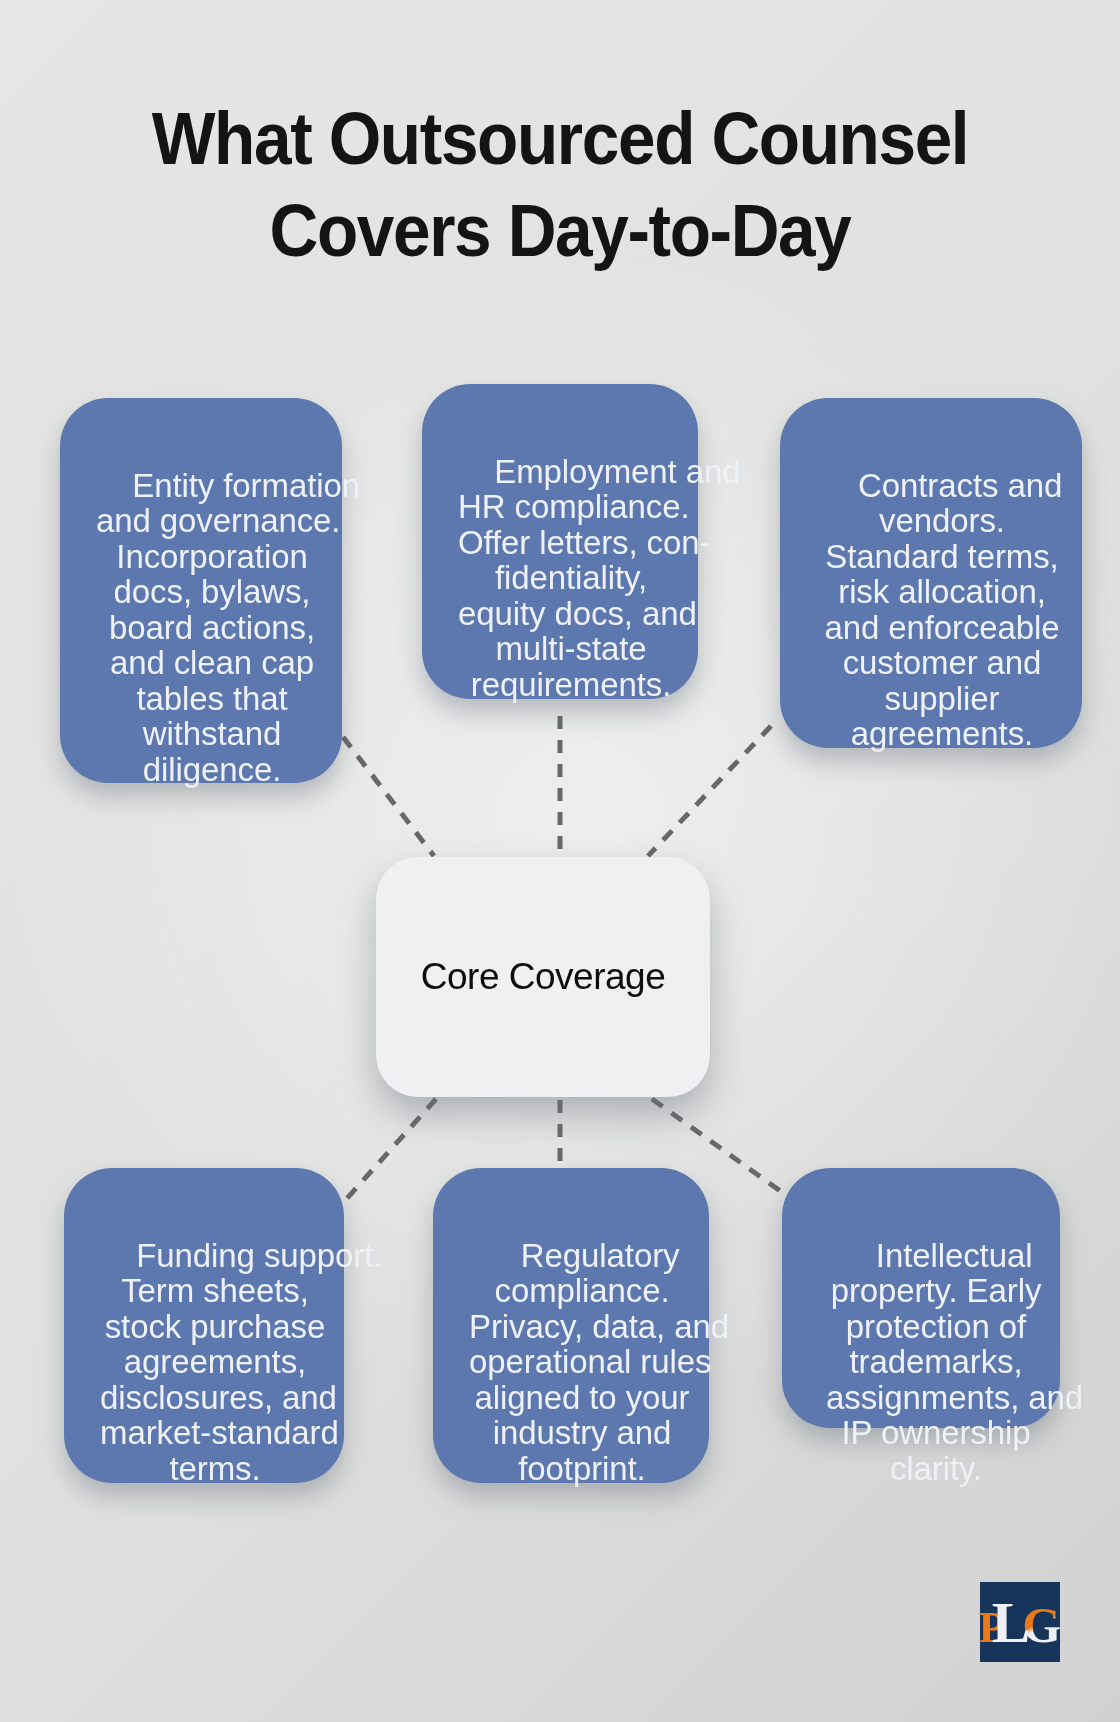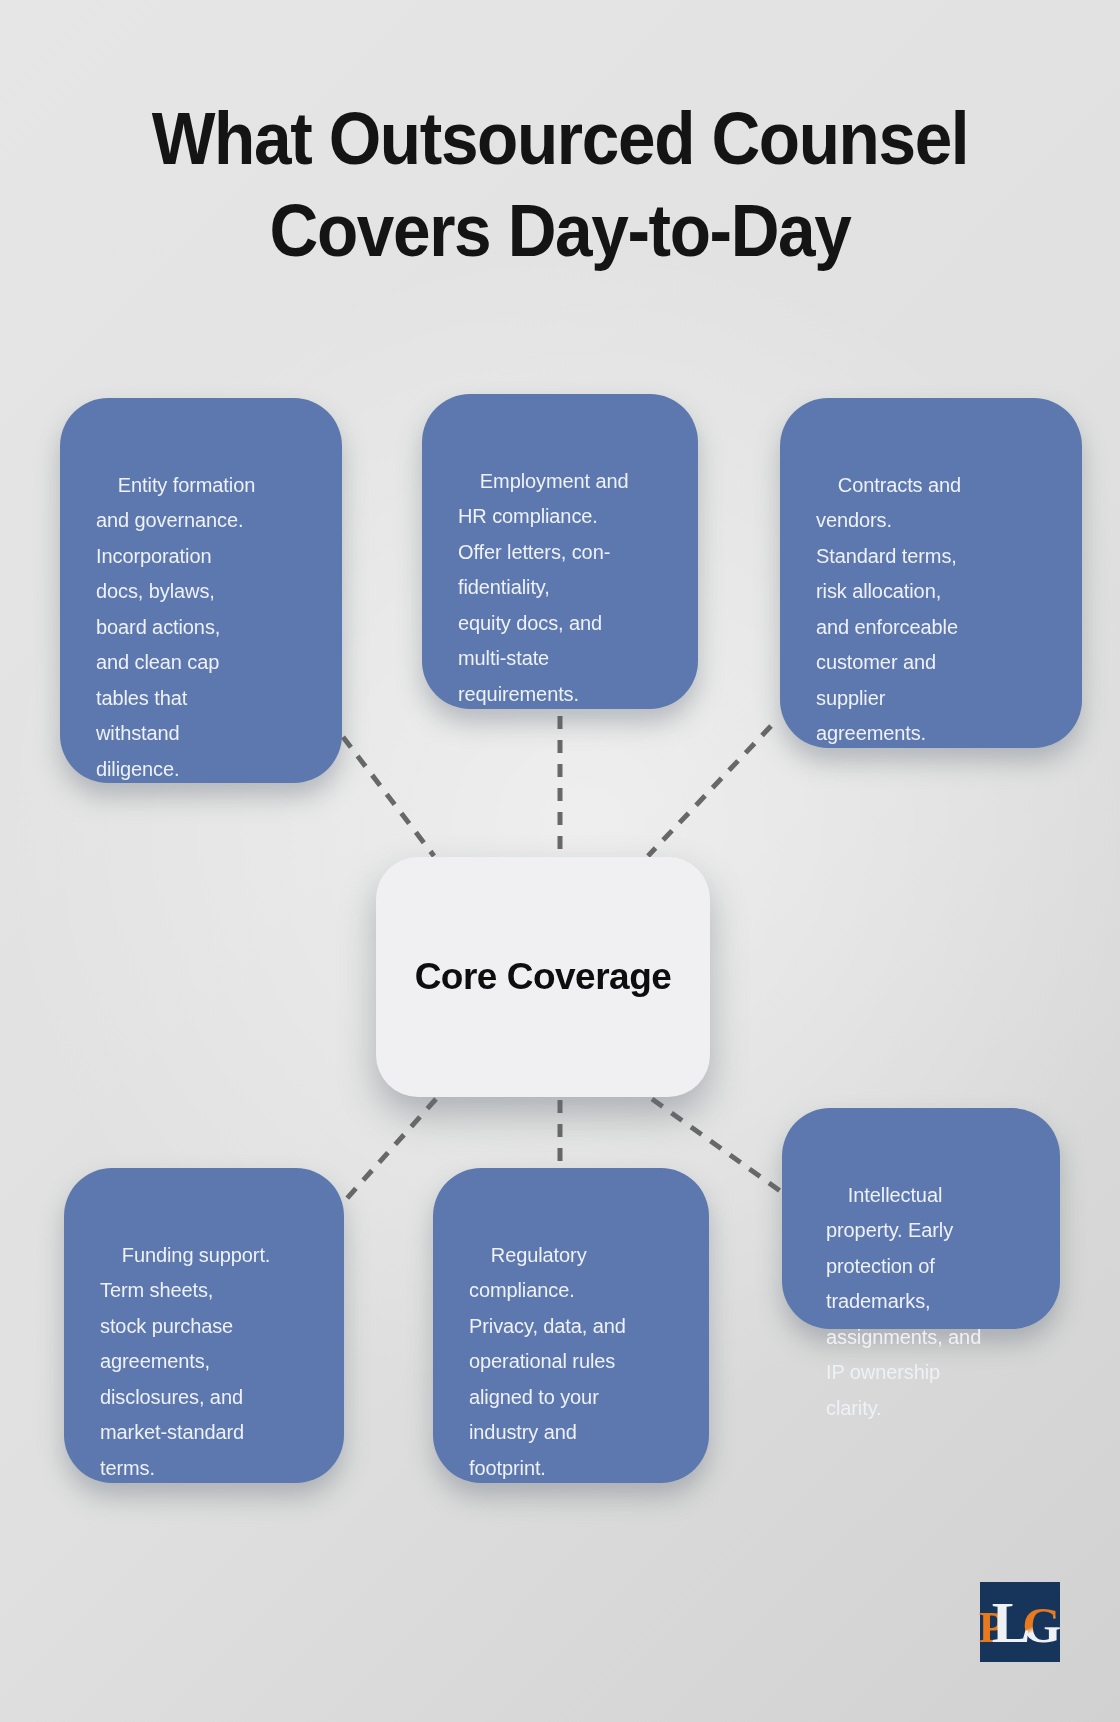--- a/index.html
+++ b/index.html
@@ -51,47 +51,48 @@
     stroke:var(--dash);
     stroke-width:5;
     stroke-dasharray:13 11;
     fill:none;
   }
   .card {
     position:absolute;
     background:var(--card-blue);
     border-radius:48px;
     color:var(--card-text);
-    font-size:20px;
+    font-size:33px;
     line-height:35.5px;
     letter-spacing:-0.1px;
     padding:34px 14px 0 36px;
     white-space:pre;
     box-shadow:0 14px 24px rgba(88,96,112,0.35);
+    text-align:center;
   }
   .card-top-left      { left:60px;  top:398px; width:282px; height:385px; }
-  .card-top-center    { left:422px; top:394px; width:276px; height:315px; }
+  .card-top-center    { left:422px; top:384px; width:276px; height:315px; }
   .card-top-right     { left:780px; top:398px; width:302px; height:350px; }
   .card-bottom-left   { left:64px;  top:1168px; width:280px; height:315px; }
   .card-bottom-center { left:421px; top:1168px; width:276px; height:315px;margin-left:12px; }
-  .card-bottom-right  { left:782px; top:1108px; width:278px; height:221px;padding-left:44px; }
+  .card-bottom-right  { left:782px; top:1168px; width:278px; height:260px;padding-left:44px; }
   .center-node {
     position:absolute;
     left:376px; top:857px;
     width:334px; height:240px;
     background:var(--center-card);
     border-radius:42px;
     display:flex;
     align-items:center;
     justify-content:center;
     box-shadow:0 18px 36px rgba(105,110,122,0.45);
   }
   .center-node-label {
     font-size:37px;
-    font-weight:bold;
+    font-weight:normal;
     color:var(--center-text);
     letter-spacing:-0.5px;
   }
   .logo {
     position:absolute;
     left:980px; top:1582px;
     width:80px; height:80px;
     background:var(--logo-navy);
     display:flex;
     align-items:center;

